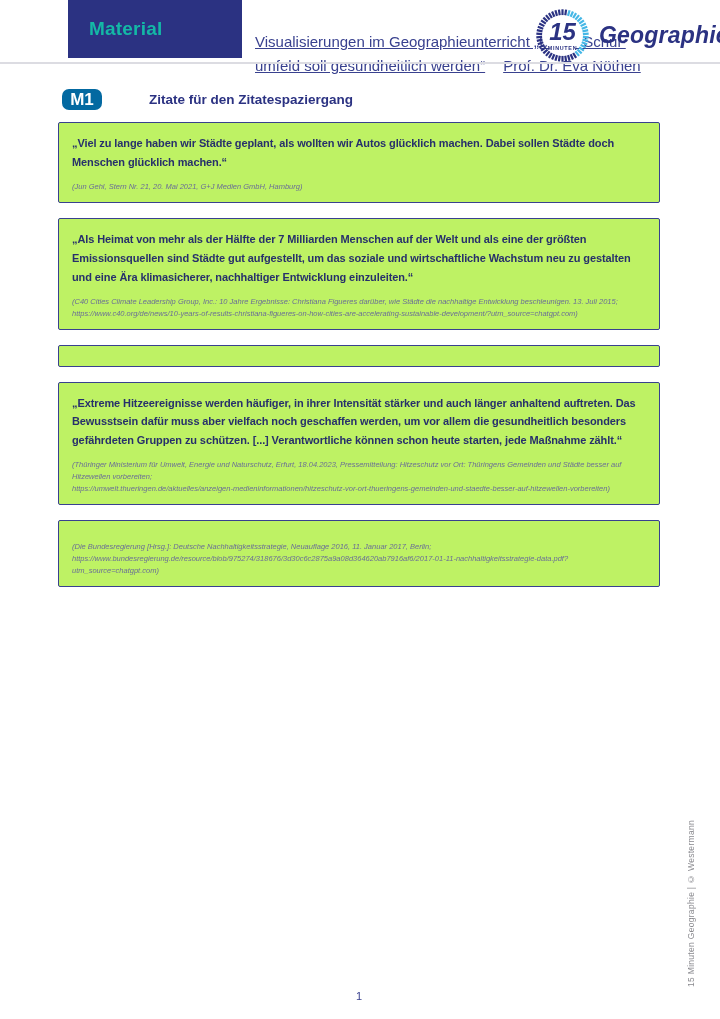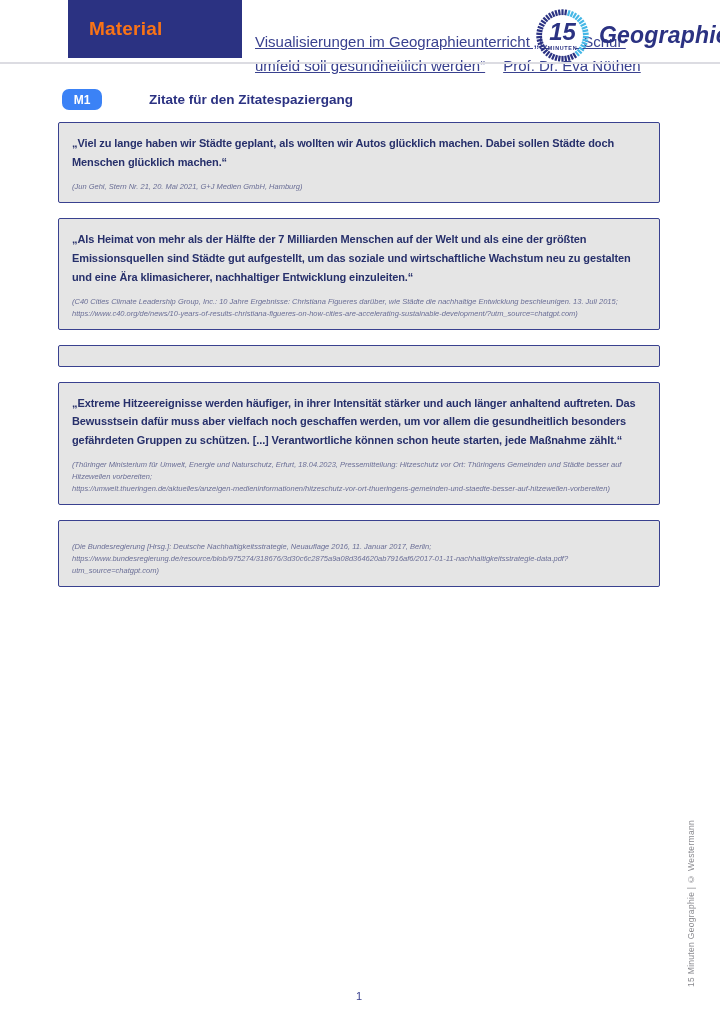--- a/index.html
+++ b/index.html
@@ -6,21 +6,21 @@
   html,body { background:#ffffff; }
   body {
     width:720px; height:1019px; position:relative; overflow:hidden;
     font-family:"Liberation Sans", sans-serif;
   }
 
   
   .header { position:absolute; left:0; top:0; width:720px; height:64px; }
   .material-box {
     position:absolute; left:68px; top:0; width:174px; height:58px;
-    background:#2b3282; color:#f97316; display:flex; align-items:center;
+    background:#2b3282; color:#14b8a6; display:flex; align-items:center;
     padding-left:21px; font-size:19px; font-weight:700; letter-spacing:.2px;
   }
   .course {
     position:absolute; left:255px; top:30px; font-size:15px; line-height:1.6;
     color:#39418f;
     text-decoration:underline;
   }
   .course .prof { margin-left:18px; }
   .logo { position:absolute; left:534px; top:6px; width:182px; height:58px; display:flex; align-items:center; }
   .ring-wrap { position:relative; width:57px; height:57px; flex:0 0 auto; }
@@ -34,30 +34,30 @@
   .ring-label .unit { font-size:5.4px; font-weight:700; letter-spacing:.7px; margin-top:1px; }
   .brand {
     margin-left:8px; color:#2b3282; font-size:23px; font-weight:700; font-style:italic;
     letter-spacing:.2px; white-space:nowrap;
   }
   .divider { position:absolute; left:0; top:62px; width:720px; height:2px; background:#dcdce2; }
 
   
   .section-head { position:absolute; left:62px; top:89px; display:flex; align-items:center; gap:11px; }
   .badge {
-    width:40px; height:21px; background:#3b82f6; color:#ffffff; border-radius:7px;
+    width:40px; height:21px; background:#0369a1; color:#ffffff; border-radius:7px;
     display:flex; align-items:center; justify-content:center;
-    font-size:12px; font-weight:700;
+    font-size:17px; font-weight:700;
   }
   .section-title { color:#2b3282; font-size:13.5px; font-weight:700;margin-left:36px; }
 
   
   .quotes { position:absolute; left:58px; top:122px; width:602px; }
   .quote-box {
-    border:1.5px solid #39418f; background:#e5e5e5; border-radius:2px;
+    border:1.5px solid #39418f; background:#bef264; border-radius:2px;
     padding:11px 13px 9px 13px; margin-bottom:15px;
   }
   .quote-text {
     color:#27306b; font-size:11px; font-weight:700; line-height:1.72; letter-spacing:-0.1px;
   }
   .quote-cite {
     margin-top:9px; color:#6a6e96; font-size:7.5px; font-style:italic; line-height:1.6;
     white-space:pre-line;
   }
 

